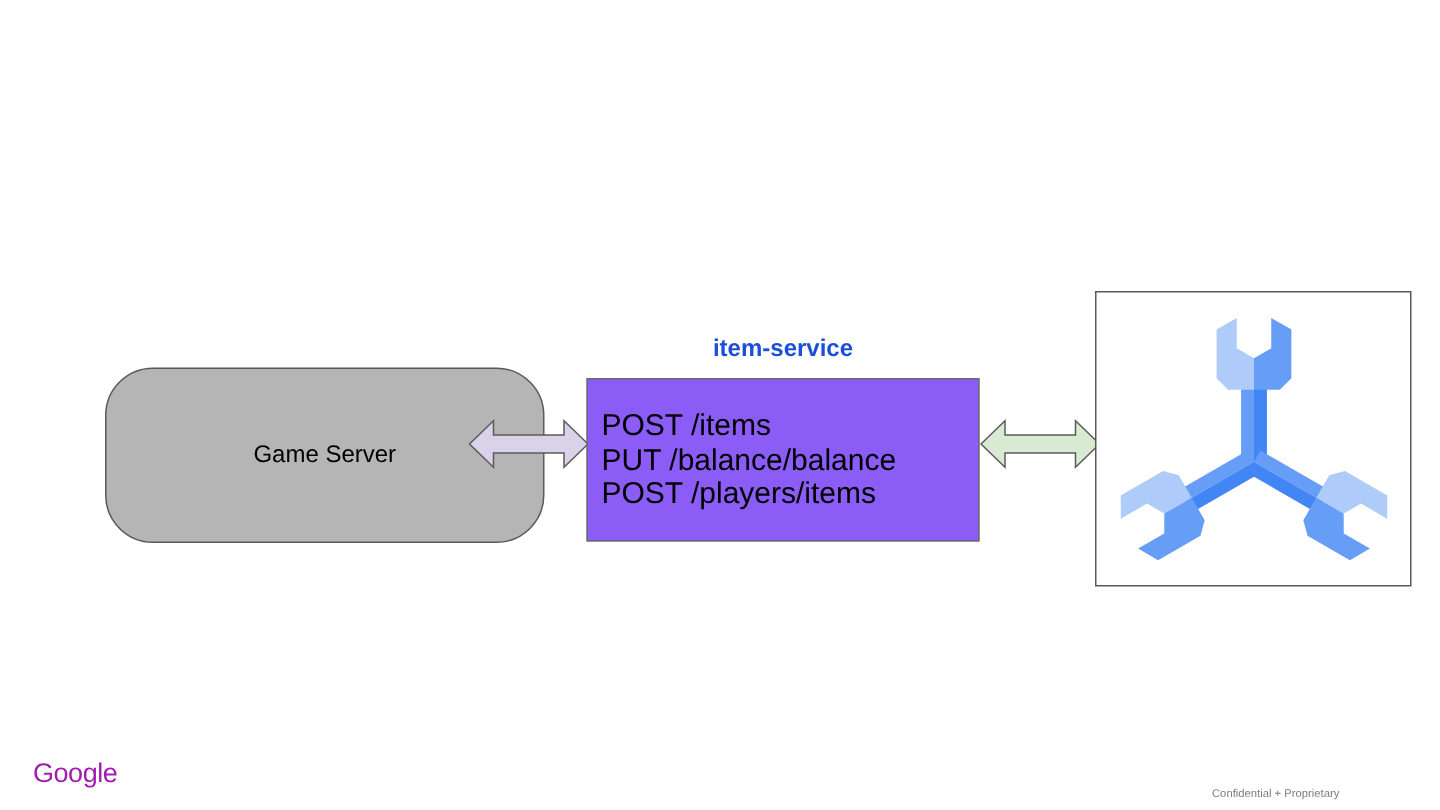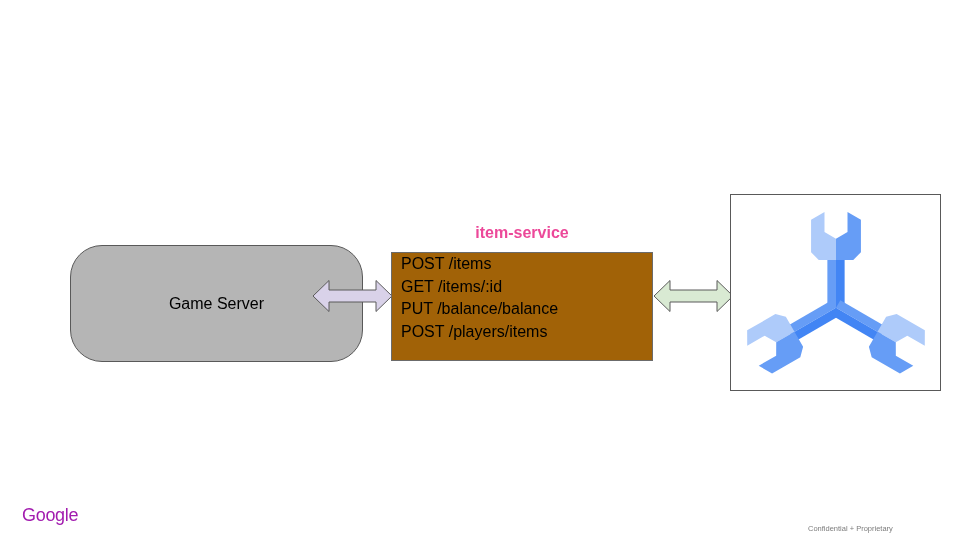--- a/index.html
+++ b/index.html
@@ -30,31 +30,31 @@
     font-size: 16px;
     color: #000000;
   }
 
   .item-service-title {
     left: 391px; top: 224px;
     width: 262px;
     text-align: center;
     font-size: 16px;
     font-weight: bold;
-    color: #ec4899;
+    color: #1d4ed8;
   }
 
   .item-service-box {
     left: 391px; top: 252px;
     width: 262px; height: 109px;
-    background: #a16207;
+    background: #8b5cf6;
     border: 1px solid #6b6b6b;
     box-sizing: border-box;
-    padding: 0 0 0 9px;
-    font-size: 16px;
+    padding: 20px 0 0 9px;
+    font-size: 20px;
     line-height: 22.6px;
     color: #000000;
   }
 
   .spanner-box {
     left: 730px; top: 194px;
     width: 211px; height: 197px;
     background: #ffffff;
     border: 1px solid #595959;
     box-sizing: border-box;
@@ -90,21 +90,20 @@
   </div>
 
   <svg class="abs arrow-left-svg" width="81" height="34" viewBox="0 0 81 34">
     <polygon points="1,17 17,1.5 17,11 64,11 64,1.5 80,17 64,32.5 64,23 17,23 17,32.5" fill="#d9d2e9" stroke="#5b5b5b" stroke-width="1"></polygon>
   </svg>
 
   <div class="abs item-service-title">item-service</div>
 
   <div class="abs item-service-box">
     <div>POST /items</div>
-    <div>GET /items/:id</div>
     <div>PUT /balance/balance</div>
     <div>POST /players/items</div>
   </div>
 
   <svg class="abs arrow-right-svg" width="81" height="34" viewBox="0 0 81 34">
     <polygon points="1,17 17,1.5 17,11 64,11 64,1.5 80,17 64,32.5 64,23 17,23 17,32.5" fill="#d9ead3" stroke="#5b5b5b" stroke-width="1"></polygon>
   </svg>
 
   <div class="abs spanner-box">
     <svg width="186" height="167" viewBox="-97 -103 194 174">

